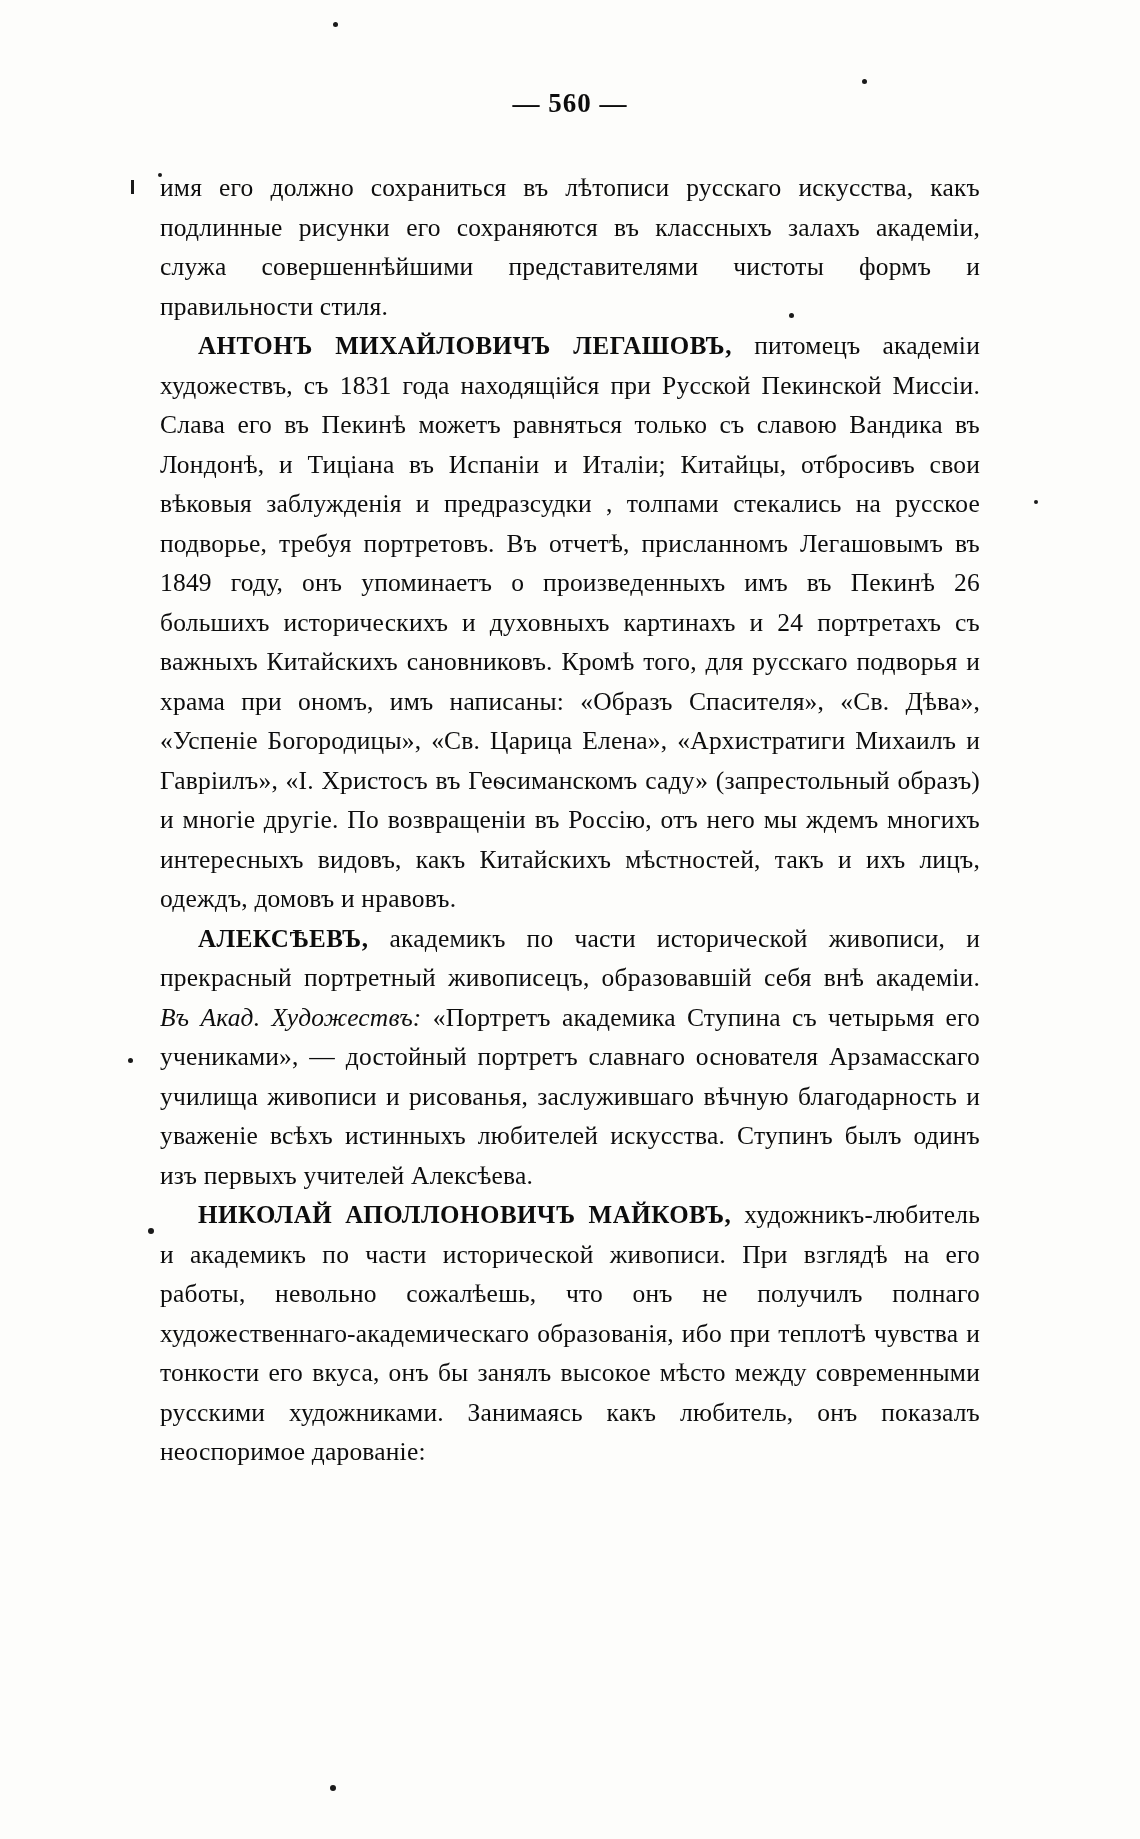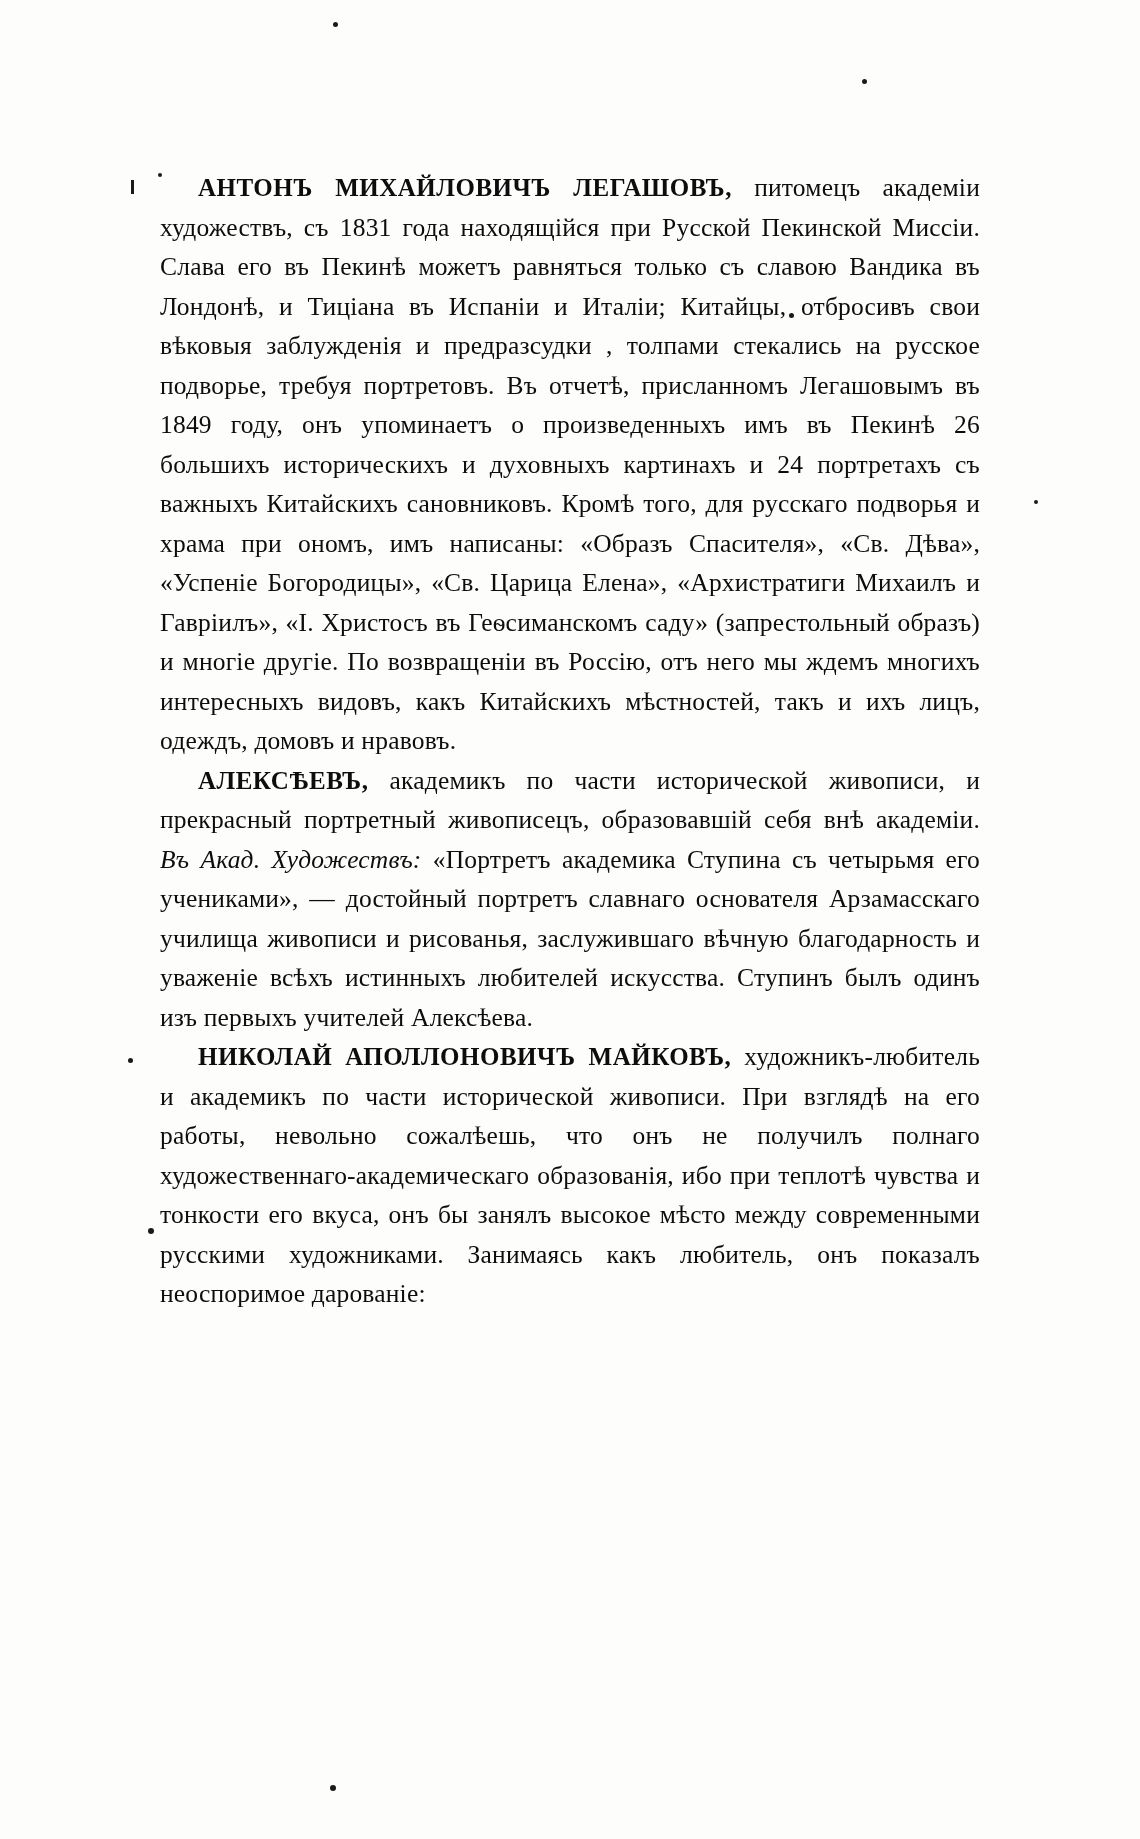--- a/index.html
+++ b/index.html
@@ -90,23 +90,27 @@
   <div class="speck s1"></div>
   <div class="speck s2"></div>
   <div class="speck s3"></div>
   <div class="speck s4"></div>
   <div class="speck s5"></div>
   <div class="speck s6"></div>
   <div class="speck s7"></div>
   <div class="speck s8"></div>
   <div class="edge-mark e1"></div>
 
+  <div class="page-number">— 560 —</div>
 
   <div class="body-text">
 
+    <p class="para">
+      <span>имя его должно сохраниться въ лѣтописи русскаго искусства, какъ подлинные рисунки его сохраняются въ классныхъ залахъ академіи, служа совершеннѣйшими представителями чистоты формъ и правильности стиля.</span>
+    </p>
 
     <p class="indent">
       <span class="heading-name">АНТОНЪ МИХАЙЛОВИЧЪ ЛЕГАШОВЪ,</span><span> питомецъ академіи художествъ, съ 1831 года находящійся при Русской Пекинской Миссіи. Слава его въ Пекинѣ можетъ равняться только съ славою Вандика въ Лондонѣ, и Тиціана въ Испаніи и Италіи; Китайцы, отбросивъ свои вѣковыя заблужденія и предразсудки , толпами стекались на русское подворье, требуя портретовъ. Въ отчетѣ, присланномъ Легашовымъ въ 1849 году, онъ упоминаетъ о произведенныхъ имъ въ Пекинѣ 26 большихъ историческихъ и духовныхъ картинахъ и 24 портретахъ съ важныхъ Китайскихъ сановниковъ. Кромѣ того, для русскаго подворья и храма при ономъ, имъ написаны: «Образъ Спасителя», «Св. Дѣва», «Успеніе Богородицы», «Св. Царица Елена», «Архистратиги Михаилъ и Гавріилъ», «І. Христосъ въ Геѳсиманскомъ саду» (запрестольный образъ) и многіе другіе. По возвращеніи въ Россію, отъ него мы ждемъ многихъ интересныхъ видовъ, какъ Китайскихъ мѣстностей, такъ и ихъ лицъ, одеждъ, домовъ и нравовъ.</span>
     </p>
 
     <p class="indent">
       <span class="heading-name">АЛЕКСѢЕВЪ,</span><span> академикъ по части исторической живописи, и прекрасный портретный живописецъ, образовавшій себя внѣ академіи. </span><span class="italic">Въ Акад. Художествъ:</span><span> «Портретъ академика Ступина съ четырьмя его учениками», — достойный портретъ славнаго основателя Арзамасскаго училища живописи и рисованья, заслужившаго вѣчную благодарность и уваженіе всѣхъ истинныхъ любителей искусства. Ступинъ былъ одинъ изъ первыхъ учителей Алексѣева.</span>
     </p>
 
     <p class="indent">

